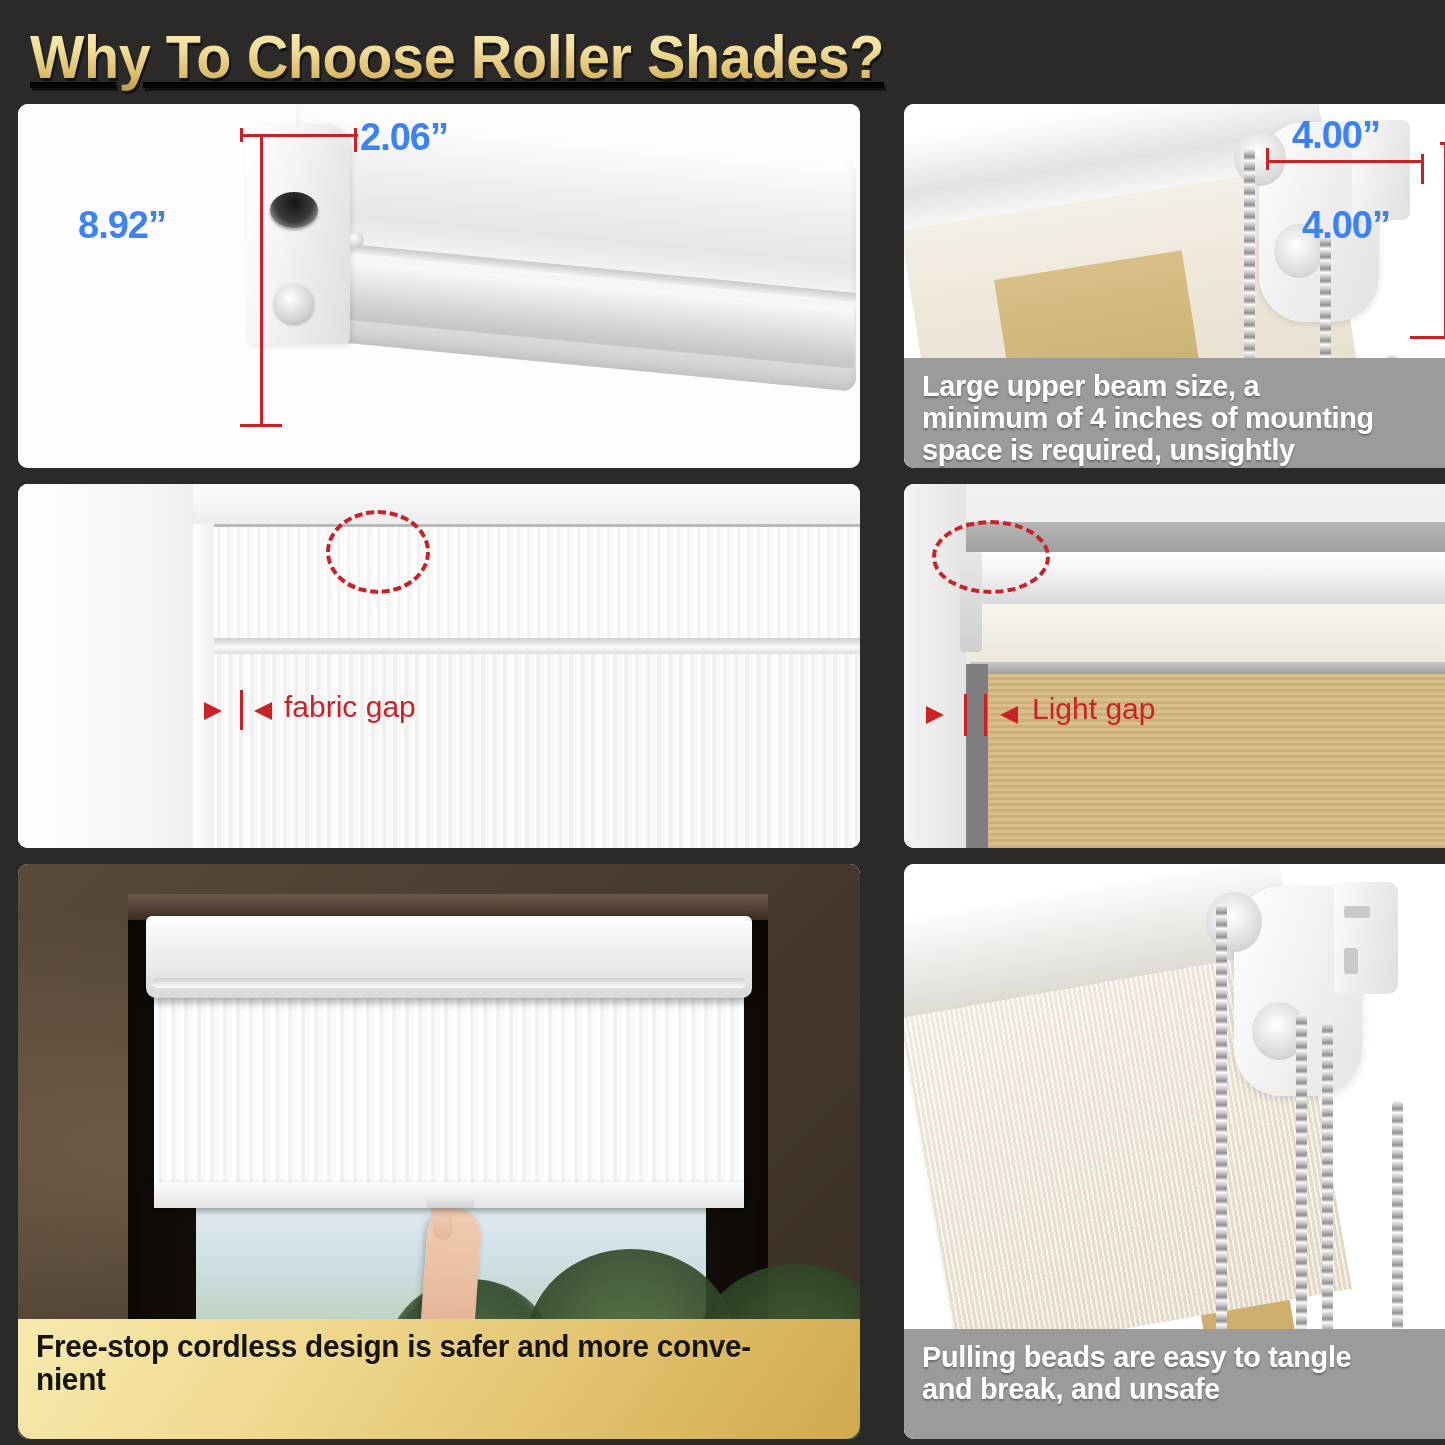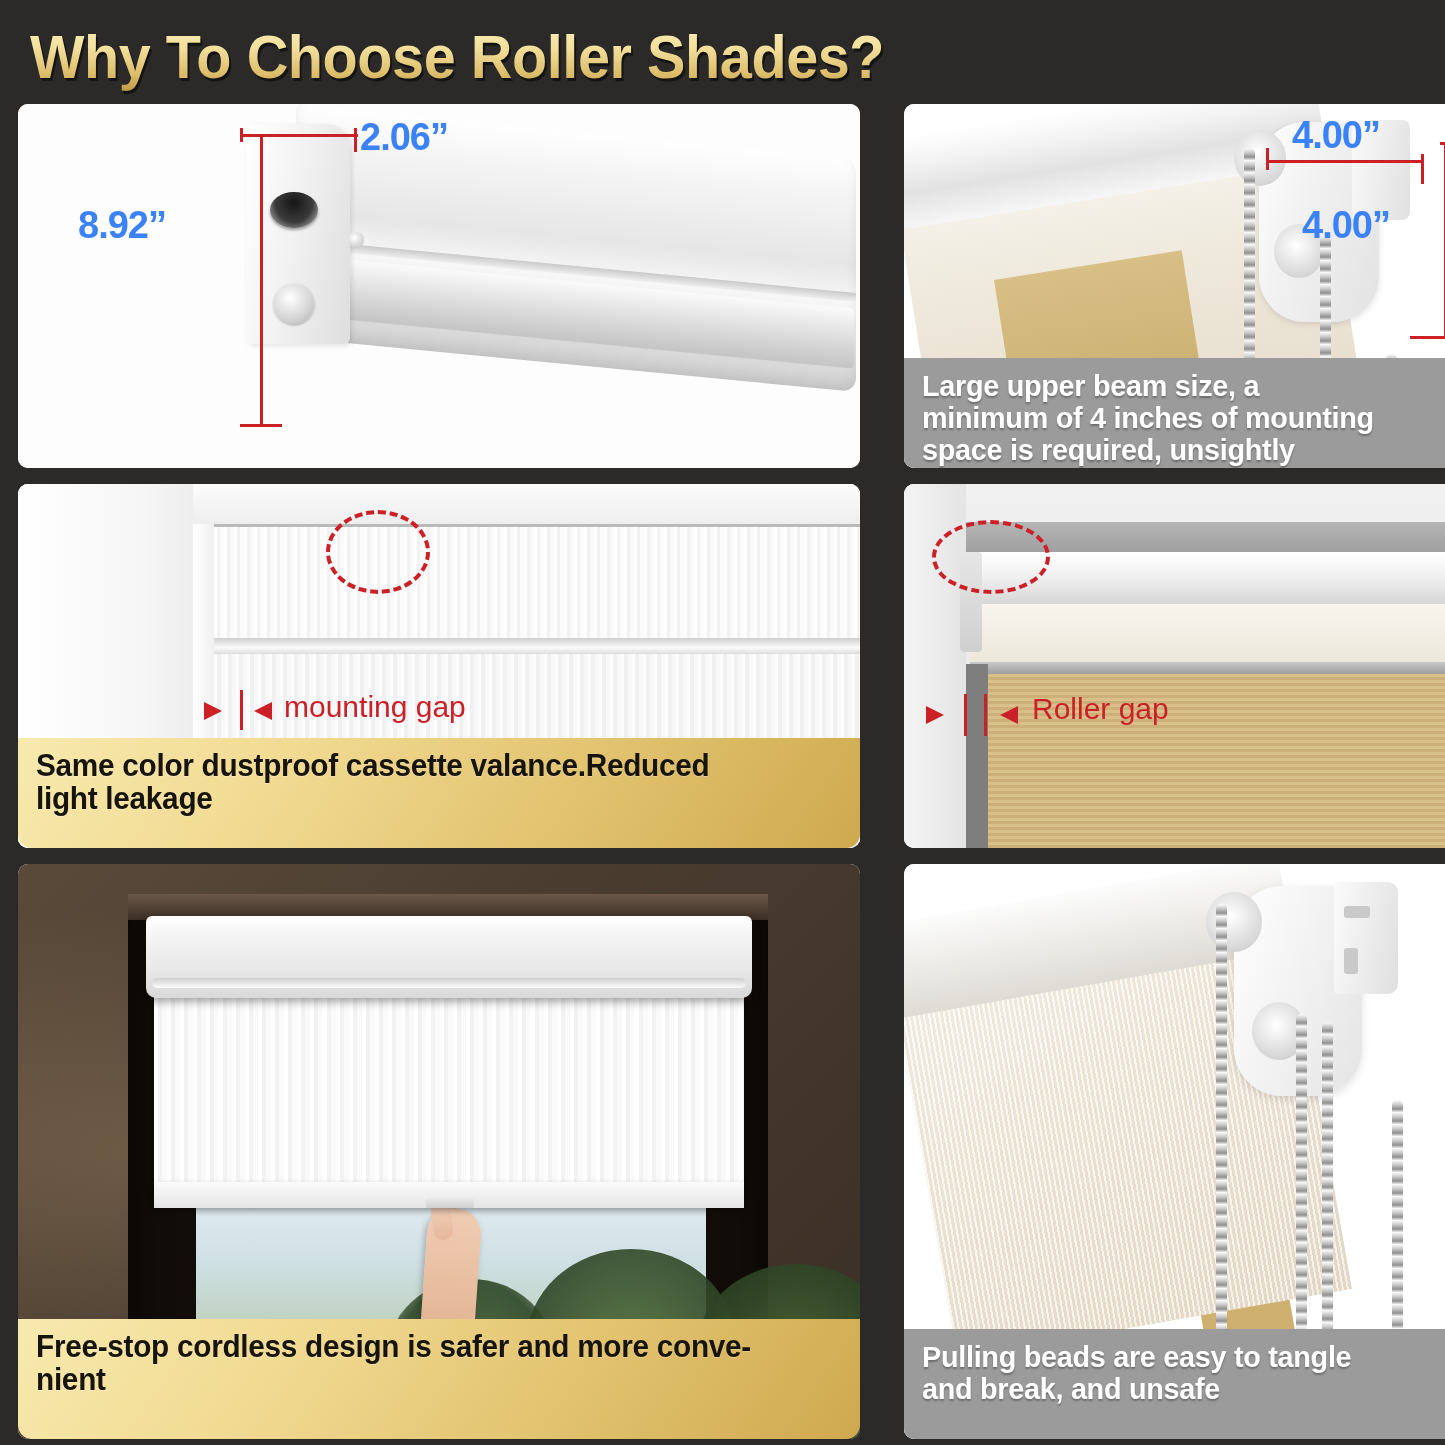--- a/index.html
+++ b/index.html
@@ -5,21 +5,21 @@
   html,body{margin:0;padding:0;}
   body{
     width:1445px;height:1445px;
     background:#2b2a28;
     font-family:"Liberation Sans", sans-serif;
     overflow:hidden;
     position:relative;
   }
 
   
-  .title-wrap{position:absolute;left:30px;top:18px;width:1200px;height:78px;}
+  .title-wrap{position:absolute;left:30px;top:18px;width:1200px;height:78px;text-decoration:underline;}
   .title{
     font-size:62px;font-weight:700;letter-spacing:-0.5px;
     line-height:78px;white-space:nowrap;
     background:linear-gradient(180deg,#fbf0bd 0%,#f3e09c 38%,#dcbd6a 72%,#b9913f 100%);
     -webkit-background-clip:text;background-clip:text;color:transparent;
     -webkit-text-fill-color:transparent;
     filter:drop-shadow(2px 3px 0px rgba(0,0,0,.55));
     transform:scaleX(.93);transform-origin:left center;
   }
 
@@ -330,25 +330,21 @@
       <div class="p3-gapline"></div>
       <div class="p3-frame"></div>
       <div class="p3-wall"></div>
       <div class="p3-head"></div>
 
       <div class="dashed-ellipse" style="left:308px;top:26px;width:96px;height:76px;"></div>
 
       <div class="arrow-r" style="left:186px;top:218px;"></div>
       <div class="rl-v" style="left:222px;top:206px;height:40px;"></div>
       <div class="arrow-l" style="left:236px;top:218px;"></div>
-      <div class="gap-label" style="left:266px;top:206px;">mounting gap</div>
-    </div>
-    <div class="cap cap-gold cap-g2">
-      <span>Same color dustproof cassette valance.Reduced</span>
-      <span>light leakage</span>
+      <div class="gap-label" style="left:266px;top:206px;">fabric gap</div>
     </div>
   </div>
 
   <div class="panel col-r row2">
     <div class="photo">
       <div class="p4-bg"></div>
       <div class="p4-ceil"></div>
       <div class="p4-tube"></div>
       <div class="p4-white"></div>
       <div class="p4-bar"></div>
@@ -356,21 +352,21 @@
       <div class="p4-gapcol"></div>
       <div class="p4-left"></div>
       <div class="p4-clip"></div>
 
       <div class="dashed-ellipse" style="left:28px;top:36px;width:110px;height:66px;"></div>
 
       <div class="arrow-r" style="left:22px;top:222px;"></div>
       <div class="rl-v" style="left:60px;top:210px;height:42px;"></div>
       <div class="rl-v" style="left:80px;top:210px;height:42px;"></div>
       <div class="arrow-l" style="left:96px;top:222px;"></div>
-      <div class="gap-label" style="left:128px;top:208px;">Roller gap</div>
+      <div class="gap-label" style="left:128px;top:208px;">Light gap</div>
     </div>
   </div>
 
   <div class="panel col-l row3">
     <div class="photo">
       <div class="p5-bg"></div>
       <div class="p5-wallglow"></div>
       <div class="p5-recess"></div>
       <div class="p5-jambT"></div>
       <div class="p5-glass">

